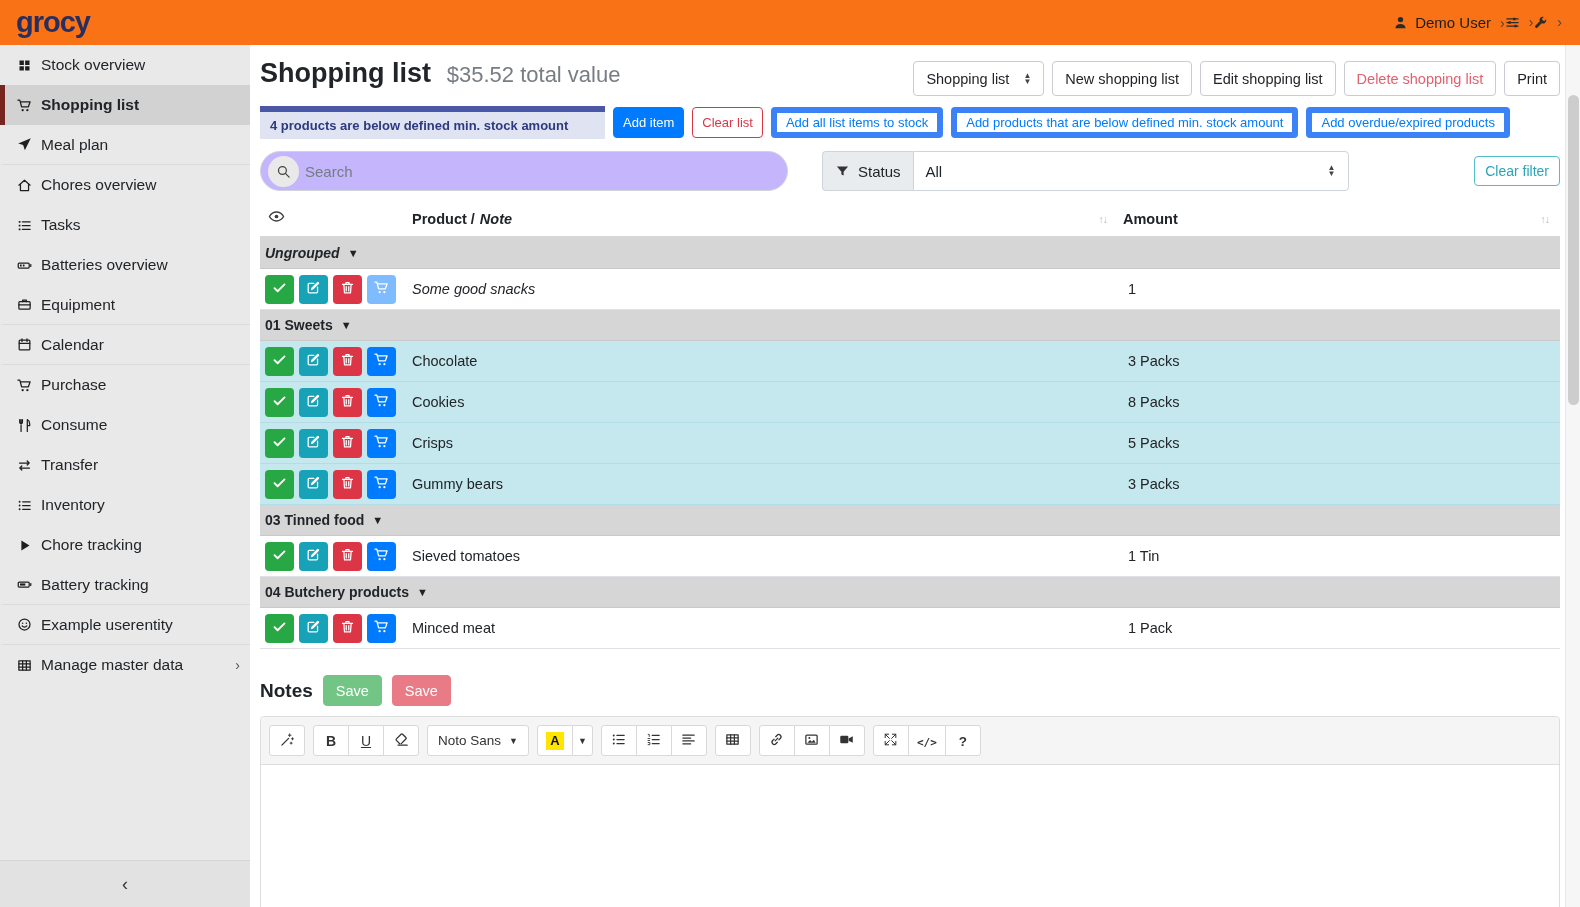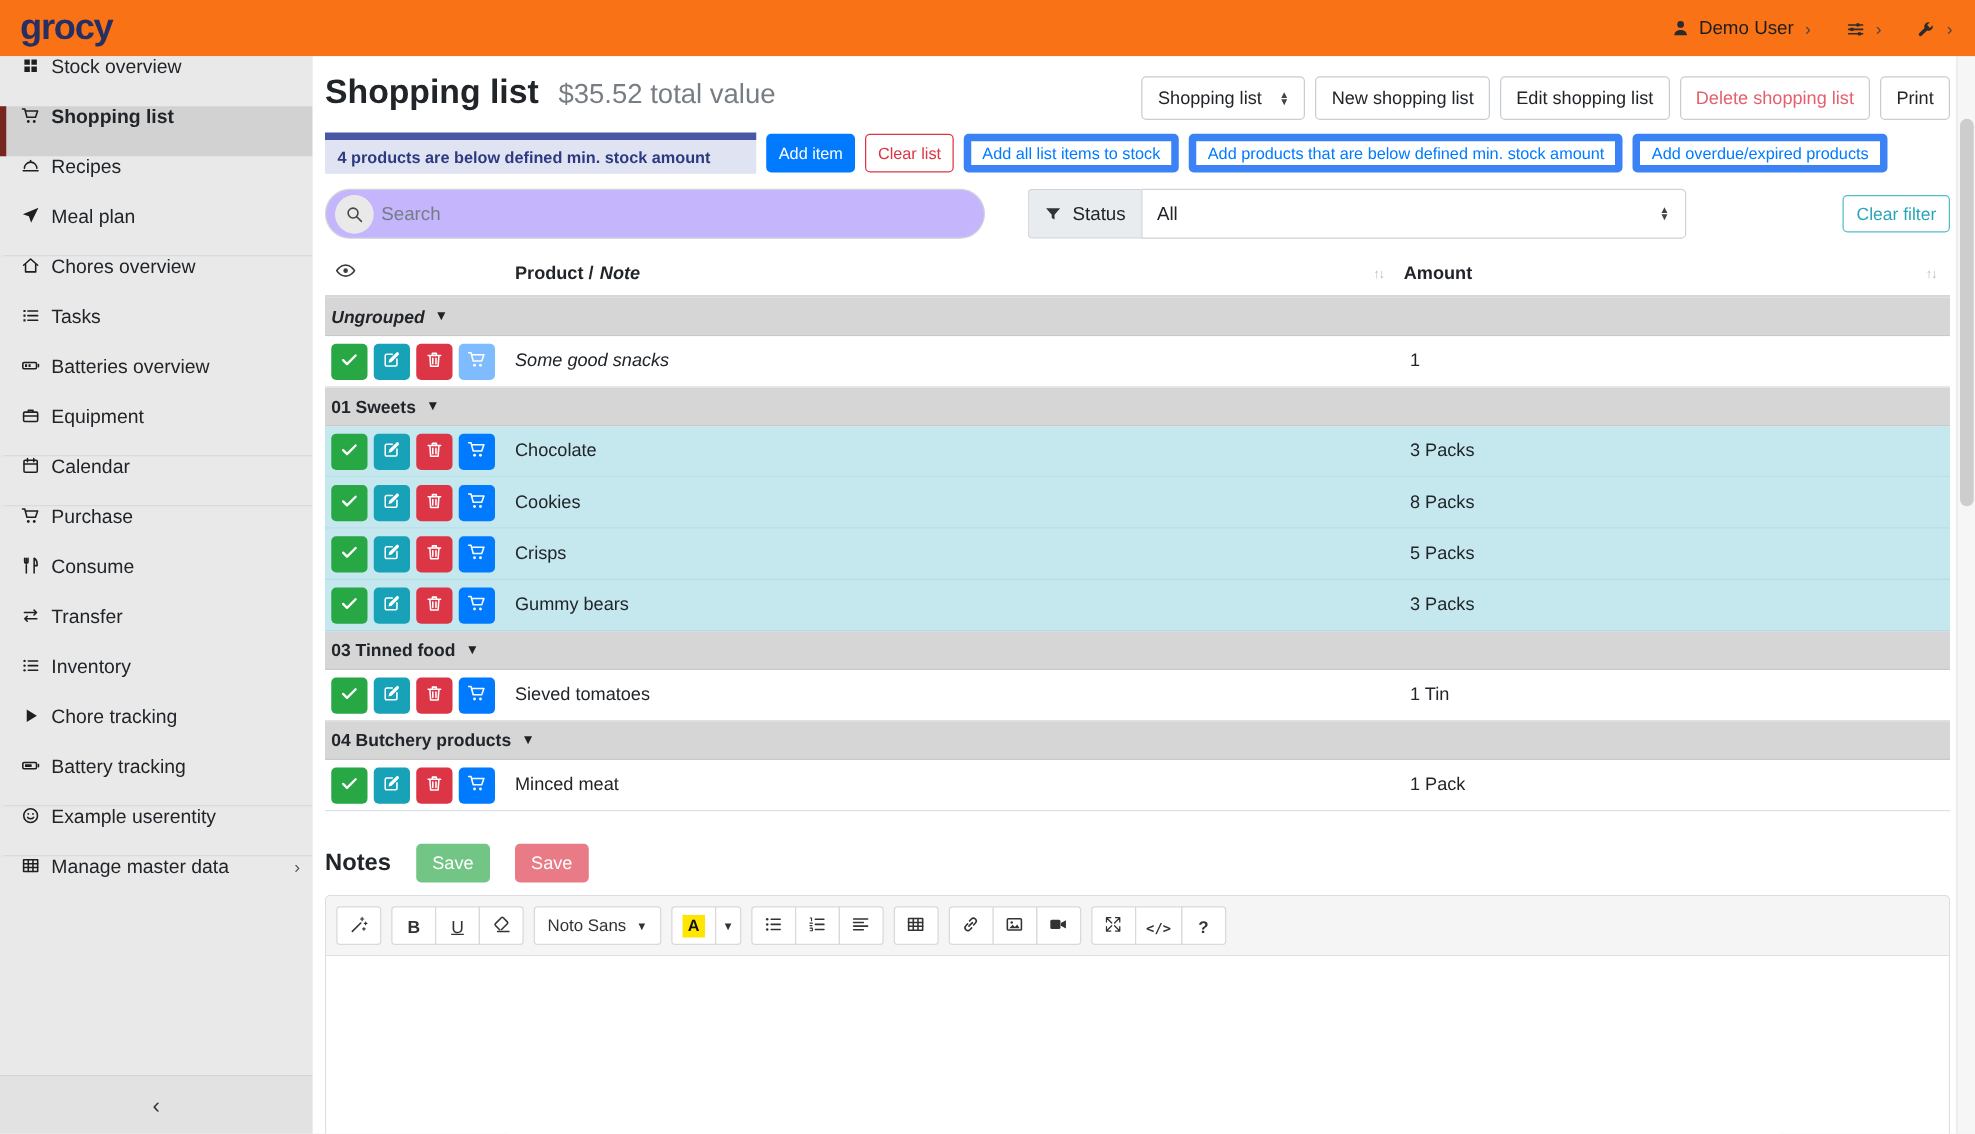--- a/index.html
+++ b/index.html
@@ -4,28 +4,28 @@
 <style>
   *{box-sizing:border-box;margin:0;padding:0}
   html,body{width:1580px;height:907px;overflow:hidden}
   body{font-family:"Liberation Sans",sans-serif;font-size:14px;color:#212529;background:#ececec}
   button{font-family:inherit}
   .app{display:grid;grid-template-rows:45px 862px;grid-template-columns:250px 1315px 15px;width:1580px;height:907px}
 
   
   .navbar{grid-column:1/4;background:#f97316;display:flex;align-items:center;justify-content:space-between;padding:0 18px 0 16px}
   .brand{font-size:29px;font-weight:800;color:#272e62;letter-spacing:-1px;cursor:pointer}
-  .nav-right{display:flex;align-items:flex-end;gap:28px}
+  .nav-right{display:flex;align-items:flex-start;}
   .nav-link{display:flex;align-items:center;gap:7px;font-size:15px;color:#1d1d1d;cursor:pointer}
   .nicon{display:flex;font-size:15px;color:#2b2b2b}
   .chev{color:#444;font-size:14px;margin-left:2px}
 
   
   .sidebar{grid-row:2;grid-column:1;background:#e9e9e9;position:relative;overflow:hidden}
-  .side-item{display:flex;align-items:flex-start;height:40px;padding:0 10px 0 12px;font-size:15.5px;color:#212529;cursor:pointer;border-left:5px solid transparent;white-space:nowrap;text-decoration:none}
+  .side-item{display:flex;align-items:center;height:40px;padding:0 10px 0 12px;font-size:15.5px;color:#212529;cursor:pointer;border-left:5px solid transparent;white-space:nowrap;text-decoration:none}
   .side-item.active{background:#d2d2d2;border-left-color:#77251f;font-weight:700}
   .side-item.divider{border-bottom:1px solid #dbdbdb}
   .s-icon{width:24px;display:flex;font-size:15px;color:#1f1f1f;flex:none}
   .s-label{flex:1;overflow:hidden}
   .side-item .chev{margin-left:auto;color:#555}
   .side-foot{position:absolute;bottom:0;left:0;right:0;height:47px;background:#e2e2e2;border-top:1px solid #d6d6d6;display:flex;align-items:center;justify-content:center;font-size:18px;color:#333;cursor:pointer}
 
   
   .content{grid-row:2;grid-column:2;background:#fff;padding:0 5px 0 10px;overflow:hidden}
 
@@ -78,21 +78,21 @@
   .act{width:29px;height:29px;border:none;border-radius:4px;color:#fff;display:flex;align-items:center;justify-content:center;font-size:15px;cursor:pointer;padding:0}
   .act.done{background:#28a745}
   .act.edit{background:#17a2b8}
   .act.del{background:#dc3545}
   .act.cart{background:#007bff}
   .act.disabled{opacity:.5;cursor:default}
   .cell.product{font-size:14.5px;padding-right:10px}
   .cell.product.note{font-style:italic}
   .cell.amount{font-size:14.5px;padding-left:5px}
 
-  .notes-row{display:flex;align-items:center;gap:20px;margin:26px 0 10px}
+  .notes-row{display:flex;align-items:center;gap:10px;margin:26px 0 10px}
   .notes-title{font-size:19px;font-weight:700}
   .btn-save{background:#28a745;border:1px solid #28a745;color:#fff;opacity:.65;height:31px;border-radius:4px;font-size:14.5px;padding:0 12px;cursor:pointer}
   .btn-clearn{background:#dc3545;border:1px solid #dc3545;color:#fff;opacity:.65;height:31px;border-radius:4px;font-size:14.5px;padding:0 12px;cursor:pointer}
 
   .note-editor{border:1px solid #ddd;border-radius:4px 4px 0 0}
   .note-toolbar{background:#f5f5f5;padding:8px;display:flex;gap:8px;border-bottom:1px solid #ddd;border-radius:4px 4px 0 0}
   .tb-group{display:flex}
   .tb-btn{min-width:36px;height:31px;background:#fff;border:1px solid #d9d9d9;display:flex;align-items:center;justify-content:center;font-size:14px;color:#333;cursor:pointer;margin-left:-1px;padding:0 8px}
   .tb-btn:first-child{border-radius:3px 0 0 3px;margin-left:0}
   .tb-btn:last-child{border-radius:0 3px 3px 0}
@@ -160,30 +160,20 @@
         </a>
         <a class="side-item active">
           <span class="s-icon">
             <svg viewBox="0 0 24 24" width="1em" height="1em" fill="none" stroke="currentColor" stroke-width="2" stroke-linecap="round" stroke-linejoin="round">
               <path d="M1.5 3.5h3L7.3 14h10.9l2.8-8H6"></path>
               <circle cx="9" cy="19.5" r="1.8" fill="currentColor" stroke="none"></circle>
               <circle cx="16.6" cy="19.5" r="1.8" fill="currentColor" stroke="none"></circle>
             </svg>
           </span>
           <span class="s-label">Shopping list</span>
-        </a>
-        <a class="side-item">
-          <span class="s-icon">
-            <svg viewBox="0 0 24 24" width="1em" height="1em" fill="none" stroke="currentColor" stroke-width="2" stroke-linecap="round" stroke-linejoin="round">
-              <path d="M4 15.5a8 8 0 0 1 16 0"></path>
-              <path d="M2.5 18.5h19"></path>
-              <path d="M12 7.5V5.5"></path>
-            </svg>
-          </span>
-          <span class="s-label">Recipes</span>
         </a>
         <a class="side-item divider">
           <span class="s-icon">
             <svg viewBox="0 0 24 24" width="1em" height="1em" fill="currentColor" stroke="none">
               <path d="M22 2L2 10.3l7.8 2.5 2.8 8.2z"></path>
             </svg>
           </span>
           <span class="s-label">Meal plan</span>
         </a>
         <a class="side-item">

